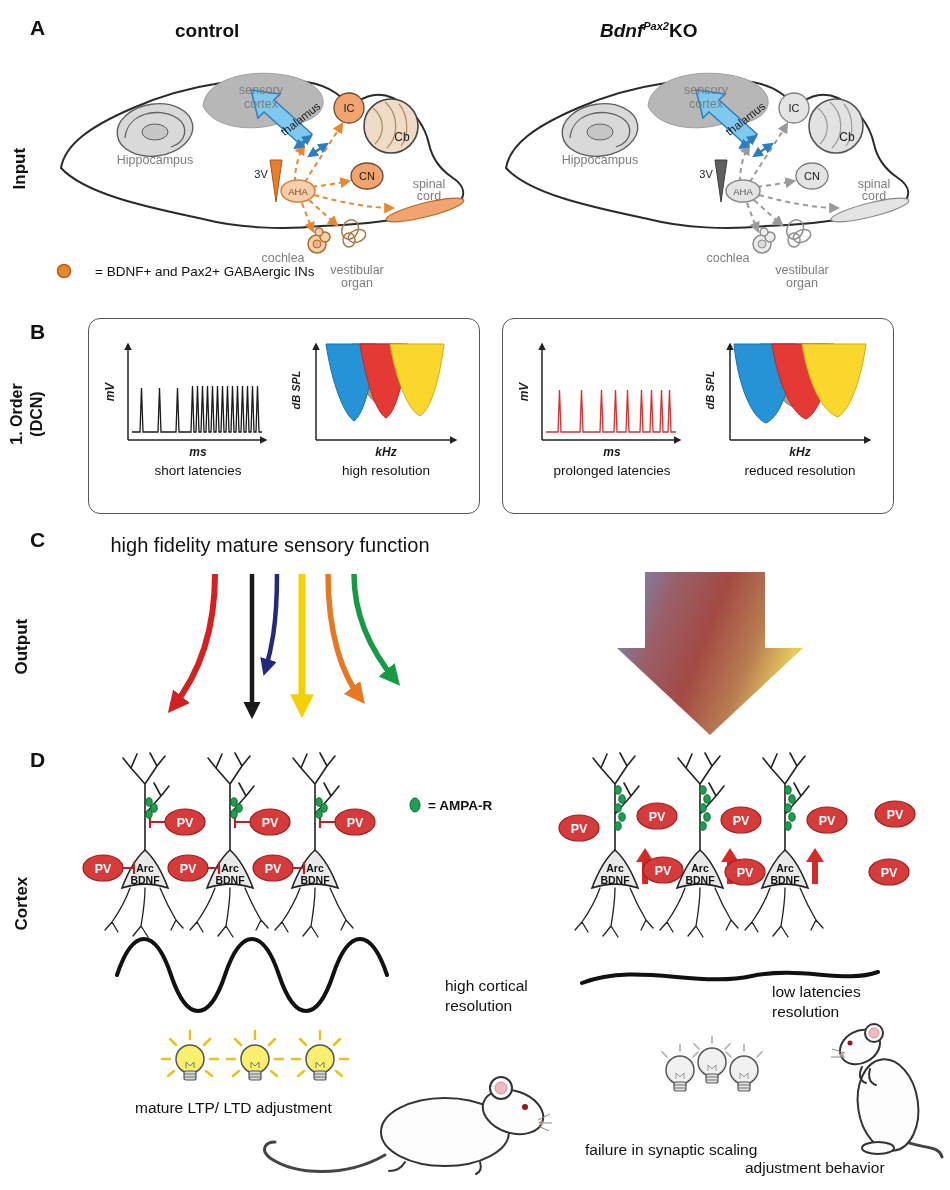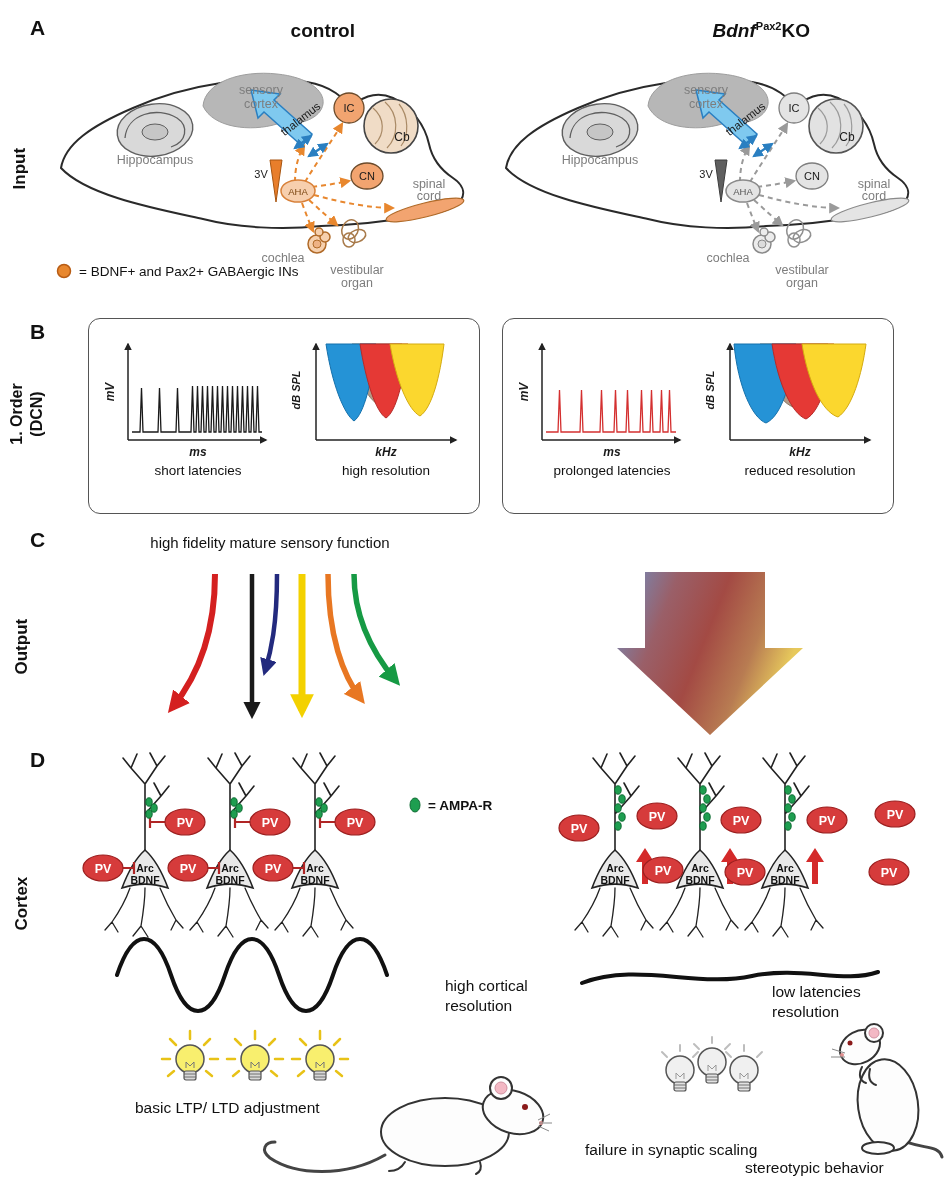--- a/index.html
+++ b/index.html
@@ -1,24 +1,24 @@
 <!DOCTYPE html>
 <html><head>
 <meta charset="utf-8">
 <style>
   html,body{margin:0;padding:0;background:#fff}
   .page{position:relative;width:950px;height:1190px;background:#fff;font-family:"Liberation Sans",sans-serif;color:#111;overflow:hidden}
   .plabel{position:absolute;left:30px;font-weight:bold;font-size:21px}
   .side{position:absolute;font-weight:bold;font-size:17px;text-align:center;transform:rotate(-90deg);line-height:1.25}
-  .coltitle{position:absolute;font-weight:bold;font-size:19px;text-align:right}
+  .coltitle{position:absolute;font-weight:bold;font-size:19px;text-align:left}
   .coltitle i{font-style:italic}
-  .coltitle sup{font-size:11px;font-weight:bold}
-  .cap{position:absolute;font-size:15px;text-align:center}
+  .coltitle sup{font-size:11px;font-style:italic;font-weight:bold}
+  .cap{position:absolute;font-size:20px;text-align:center}
   .cap2{position:absolute;font-size:15.5px;text-align:left;line-height:1.3}
-  .legendA{position:absolute;left:56px;top:263px;display:flex;align-items:center;gap:7px;font-size:13.5px}
+  .legendA{position:absolute;left:56px;top:263px;display:flex;align-items:center;gap:23px;font-size:13.5px}
   .legendD{position:absolute;left:408px;top:796px;display:flex;align-items:center;gap:6px;font-size:13.5px;font-weight:bold}
   .bbox{position:absolute;width:390px;height:194px;border:1.6px solid #555;border-radius:12px;background:#fff}
   svg{position:absolute;overflow:visible}
   svg text{font-family:"Liberation Sans",sans-serif}
   .tc{text-anchor:middle}
   .axlbl{font-style:italic;font-size:12px;fill:#1a1a1a;font-weight:bold}
   .pcap{font-size:13.5px;fill:#111}
   .axis{stroke:#222;stroke-width:1.5;fill:none}
   .spike-ctrl{stroke:#1a1a1a;stroke-width:1.3;fill:none}
   .spike-ko{stroke:#d43030;stroke-width:1.3;fill:none}
@@ -437,21 +437,21 @@
   <div class="cap2" style="left:772px;top:982px;width:150px">
     <div>low latencies</div>
     <div>resolution</div>
   </div>
 
   <svg style="left:150px;top:1025px" width="230" height="80">
     <use href="#bulb-on" transform="translate(40,34)"></use>
     <use href="#bulb-on" transform="translate(105,34)"></use>
     <use href="#bulb-on" transform="translate(170,34)"></use>
   </svg>
-  <div class="cap2" style="left:135px;top:1098px;width:290px">basic LTP/ LTD adjustment</div>
+  <div class="cap2" style="left:135px;top:1098px;width:290px">mature LTP/ LTD adjustment</div>
 
   <svg style="left:645px;top:1030px" width="150" height="75">
     <use href="#bulb-off" transform="translate(35,40)"></use>
     <use href="#bulb-off" transform="translate(67,32)"></use>
     <use href="#bulb-off" transform="translate(99,40)"></use>
   </svg>
   <div class="cap2" style="left:585px;top:1140px;width:250px">failure in synaptic scaling</div>
 
   <svg style="left:255px;top:1050px" width="300" height="135">
     <path class="tail" d="M130,105 C90,128 40,125 15,108 C5,100 10,92 20,92"></path>
@@ -470,15 +470,15 @@
     <ellipse class="mouse" cx="88" cy="100" rx="30" ry="46" transform="rotate(-8 88 100)"></ellipse>
     <ellipse class="mouse" cx="78" cy="143" rx="16" ry="6"></ellipse>
     <ellipse class="mouse" cx="60" cy="42" rx="21" ry="16" transform="rotate(-28 60 42)"></ellipse>
     <circle class="mouse" cx="74" cy="28" r="9"></circle>
     <circle cx="74" cy="28" r="5" fill="#f3b8c4" stroke="#d091a0"></circle>
     <circle cx="50" cy="38" r="2.5" fill="#8a1a1a"></circle>
     <circle cx="42" cy="50" r="2" fill="#e09090"></circle>
     <path class="mouse-thin" d="M62,62 C58,70 60,76 66,78 M70,64 C68,72 70,78 76,80"></path>
     <path class="whisker" d="M45,48 L32,44 M45,52 L31,52"></path>
   </svg>
-  <div class="cap2" style="left:745px;top:1158px;width:200px">stereotypic behavior</div>
+  <div class="cap2" style="left:745px;top:1158px;width:200px">adjustment behavior</div>
 
 </div>
 
 </body></html>

